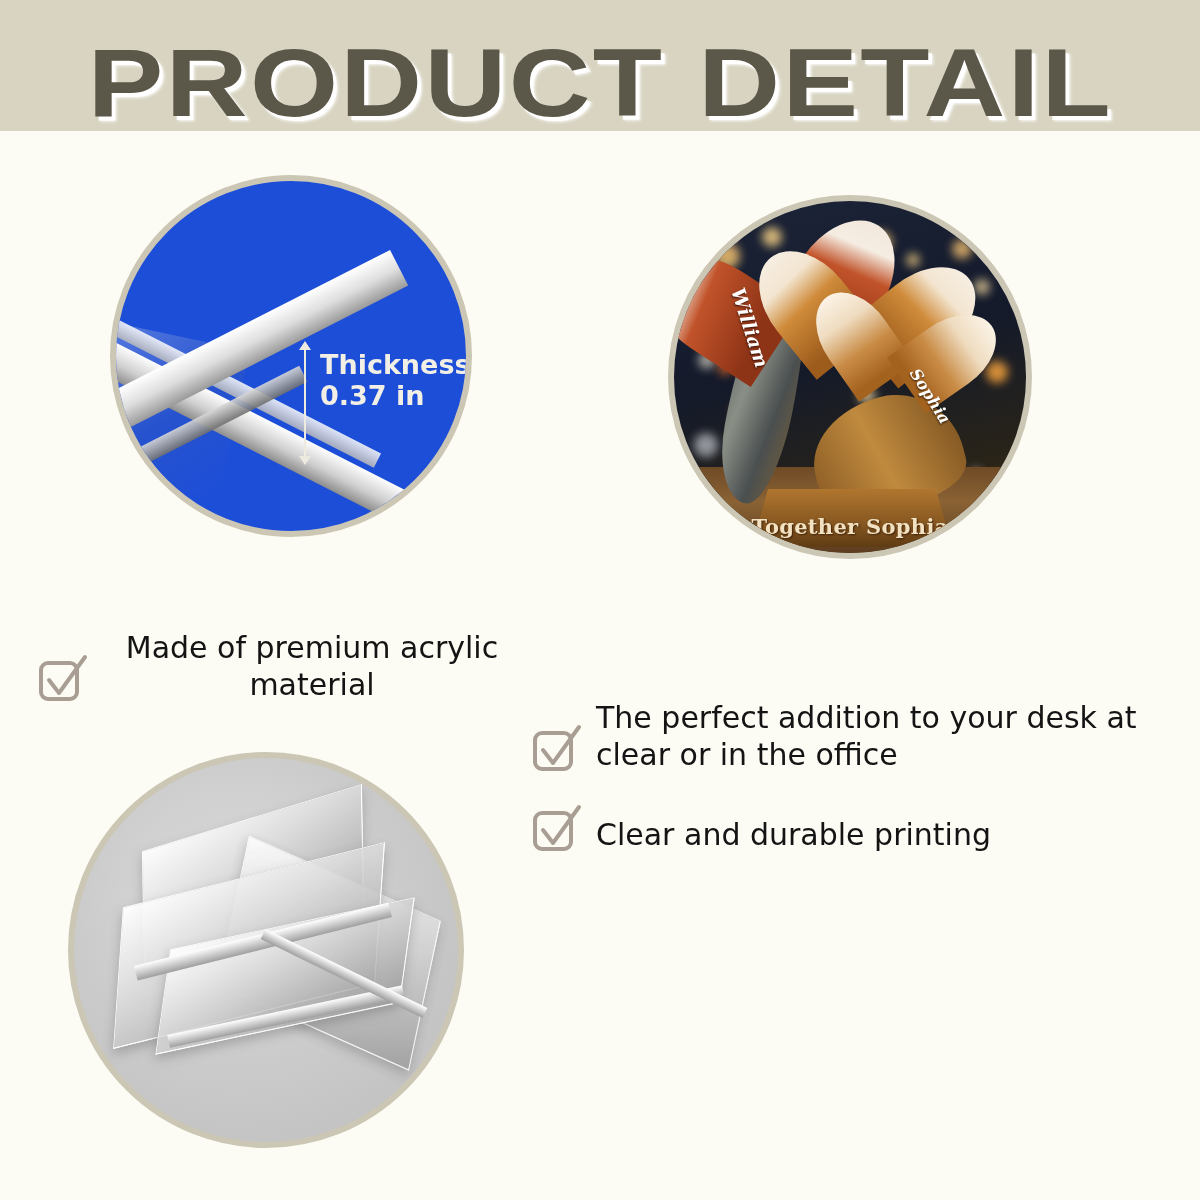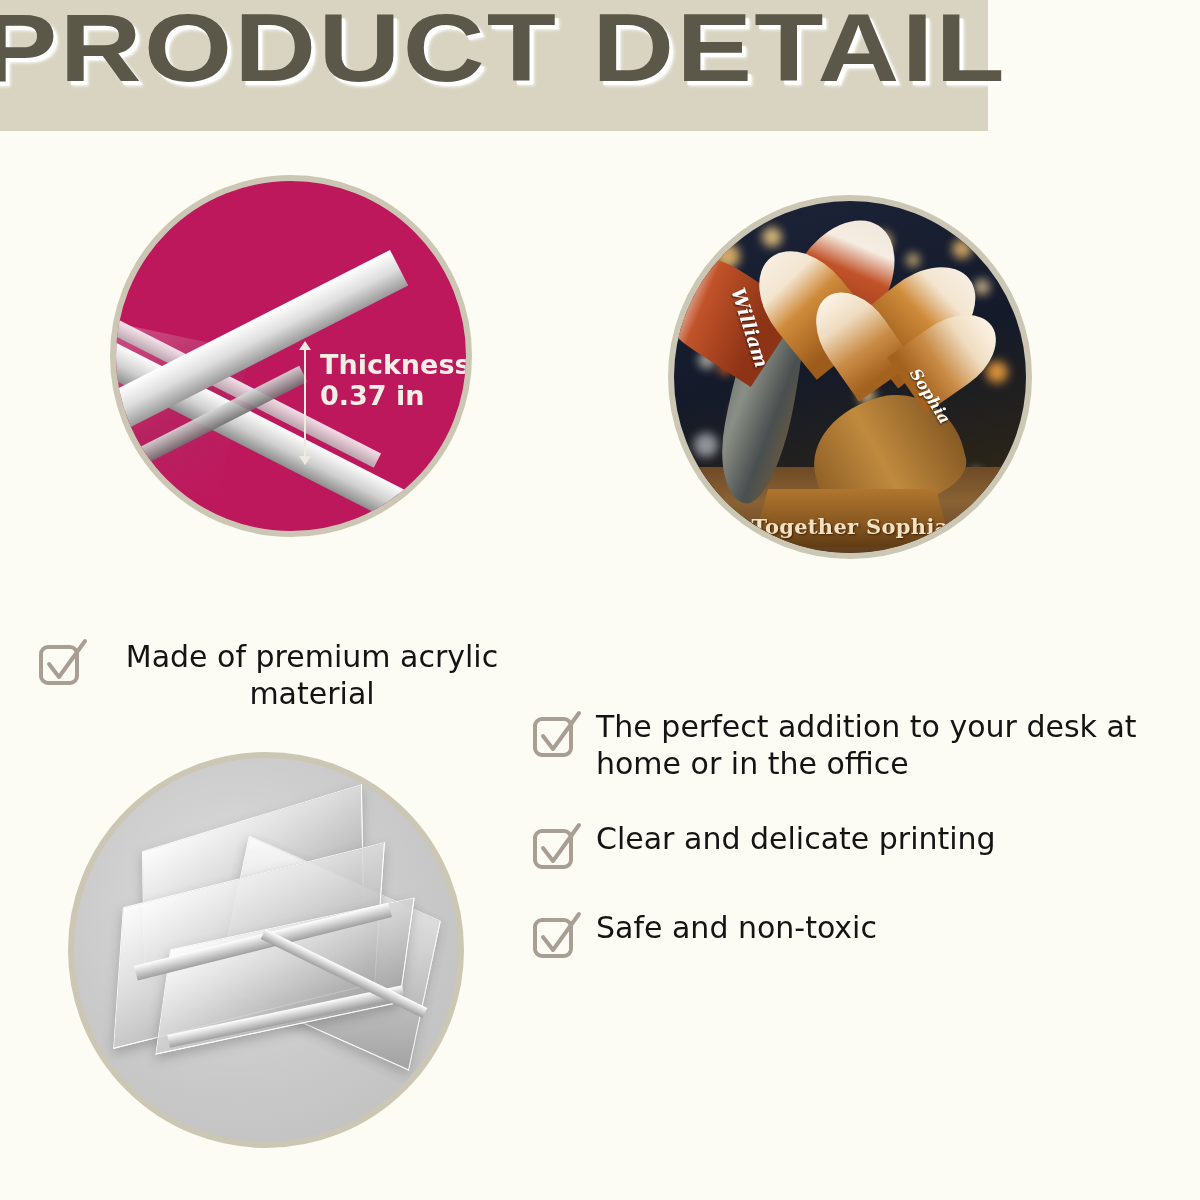--- a/index.html
+++ b/index.html
@@ -6,23 +6,23 @@
   html,body { width:1200px; height:1200px; }
   body {
     background:#FDFCF4;
     font-family:"Liberation Sans", sans-serif;
     position:relative;
     overflow:hidden;
   }
 
   
   .header-band{
-    position:absolute; left:0; top:0; width:988px; height:131px;
+    position:absolute; left:0; top:0; width:1200px; height:131px;
     background:#D8D4C1;
-    display:flex; align-items:flex-start; justify-content:center;
+    display:flex; align-items:flex-end; justify-content:center;
   }
   .header-title{
     font-family:"Liberation Sans", sans-serif;
     font-weight:700;
     font-size:96px;
     letter-spacing:2px;
     color:#5B5749;
     transform:scaleX(1.18);
     transform-origin:center;
     white-space:nowrap;
@@ -31,21 +31,21 @@
   }
 
   
   .circle{
     position:absolute; border-radius:50%;
     border:6px solid #CCC7B4;
     overflow:hidden;
   }
 
   
-  #circle-thickness{ left:110px; top:175px; width:362px; height:362px; background:#be185d; }
+  #circle-thickness{ left:110px; top:175px; width:362px; height:362px; background:#1d4ed8; }
   .edge-wrap{ position:absolute; inset:0; }
   .acrylic-bar{
     position:absolute;
     background:linear-gradient(180deg,#ffffff 0%,#e8e8e8 35%,#bdbdbd 60%,#f6f6f6 100%);
   }
   .bar-a{ left:-90px; top:118px; width:420px; height:34px; transform:rotate(27deg); transform-origin:left center;
           background:linear-gradient(180deg,#fdfdfd,#cfcfcf 55%,#8e8e8e); }
   .bar-b{ left:-100px; top:262px; width:430px; height:40px; transform:rotate(-27deg); transform-origin:left center;
           background:linear-gradient(180deg,#ffffff,#dedede 50%,#9a9a9a); }
   .bar-c{ left:-95px; top:90px; width:400px; height:16px; transform:rotate(27deg); transform-origin:left center;
@@ -143,21 +143,21 @@
   .sheet-3{ left:86px; top:168px; width:250px; height:100px; transform:rotate(-12deg) skewX(-20deg); }
   .sheet-4{ left:150px; top:120px; width:210px; height:150px; transform:rotate(24deg) skewX(12deg); opacity:.88; }
   .sheet-edge{
     position:absolute; background:linear-gradient(180deg,#ffffff,#9f9f9f);
   }
   .edge-1{ left:58px; top:176px; width:262px; height:15px; transform:rotate(-14deg); }
   .edge-2{ left:92px; top:252px; width:240px; height:13px; transform:rotate(-12deg); }
   .edge-3{ left:180px; top:210px; width:180px; height:11px; transform:rotate(26deg); }
 
   
-  .feature{ display:flex; align-items:flex-start; gap:16px;margin-top:9px; }
+  .feature{ display:flex; align-items:flex-end; gap:16px; }
   .check{ flex:0 0 auto; position:relative; width:48px; height:48px; }
   .check svg{ display:block; overflow:visible; }
   .feature-text{
     color:#141414; font-size:30px; line-height:1.22;
     font-family:"DejaVu Sans", sans-serif; font-weight:400;
   }
 
   #features-left{
     position:absolute; left:38px; top:630px; width:500px;
   }
@@ -247,33 +247,24 @@
 </div>
 
 <div id="features-right">
   <div class="feature">
     <span class="check">
       <svg width="48" height="48" viewBox="0 0 48 48">
         <rect x="3" y="8" width="36" height="36" rx="7" ry="7" fill="none" stroke="#A99E94" stroke-width="4"></rect>
         <path d="M11 25 L21 38 L47 2" fill="none" stroke="#A99E94" stroke-width="4" stroke-linecap="round" stroke-linejoin="round"></path>
       </svg>
     </span>
-    <span class="feature-text">The perfect addition to your desk at home or in the office</span>
+    <span class="feature-text">The perfect addition to your desk at clear or in the office</span>
   </div>
   <div class="feature">
     <span class="check">
       <svg width="48" height="48" viewBox="0 0 48 48">
         <rect x="3" y="8" width="36" height="36" rx="7" ry="7" fill="none" stroke="#A99E94" stroke-width="4"></rect>
         <path d="M11 25 L21 38 L47 2" fill="none" stroke="#A99E94" stroke-width="4" stroke-linecap="round" stroke-linejoin="round"></path>
       </svg>
     </span>
-    <span class="feature-text">Clear and delicate printing</span>
-  </div>
-  <div class="feature">
-    <span class="check">
-      <svg width="48" height="48" viewBox="0 0 48 48">
-        <rect x="3" y="8" width="36" height="36" rx="7" ry="7" fill="none" stroke="#A99E94" stroke-width="4"></rect>
-        <path d="M11 25 L21 38 L47 2" fill="none" stroke="#A99E94" stroke-width="4" stroke-linecap="round" stroke-linejoin="round"></path>
-      </svg>
-    </span>
-    <span class="feature-text">Safe and non-toxic</span>
+    <span class="feature-text">Clear and durable printing</span>
   </div>
 </div>
 
 </body></html>

